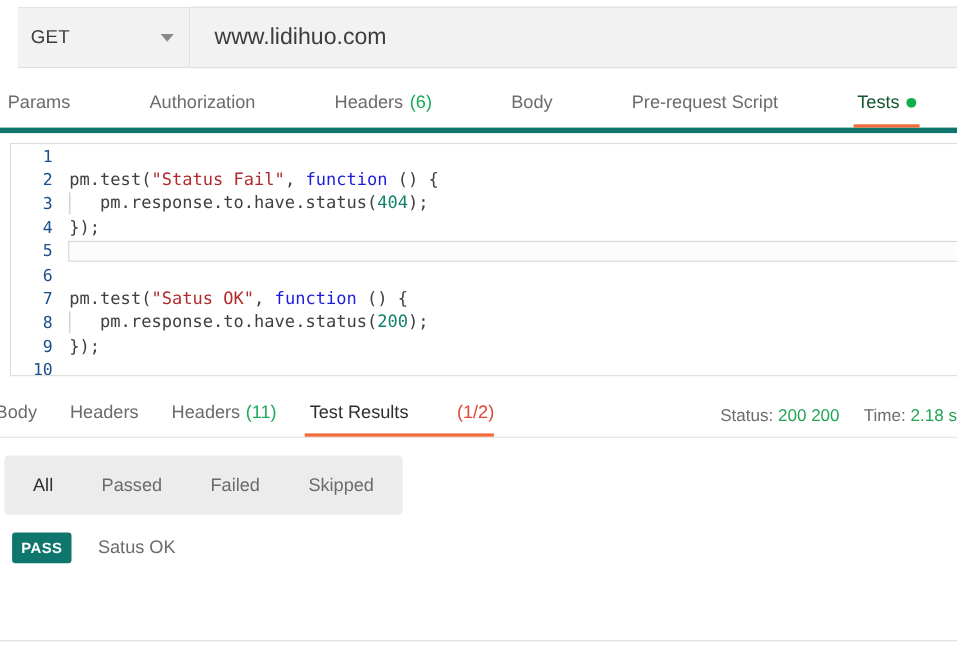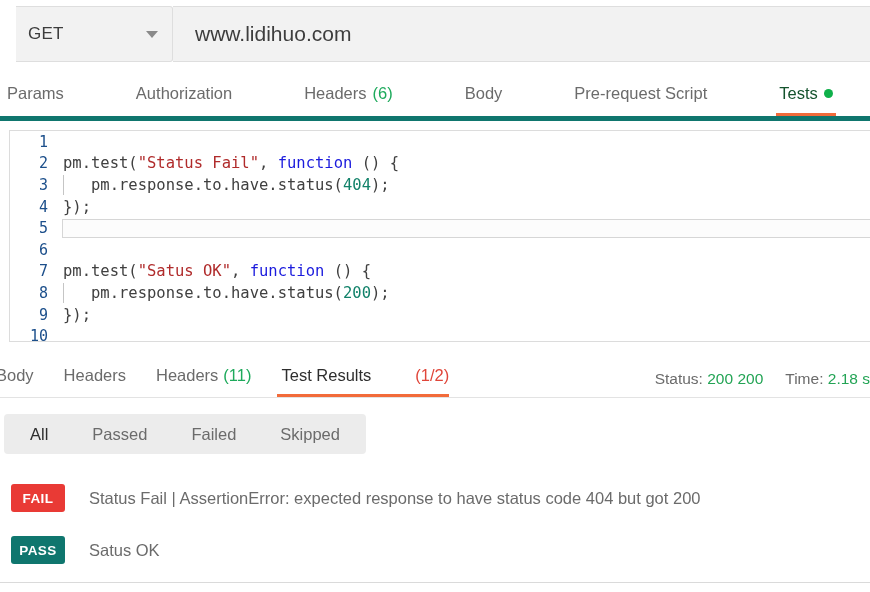--- a/index.html
+++ b/index.html
@@ -226,21 +226,21 @@
     color: #6b6b6b;
     white-space: nowrap;
   }
   .meta-val { color: #23a455; }
 
   
   .filters {
     position: absolute;
     left: 4px;
     top: 414px;
-    height: 40px;
+    height: 54px;
     background: #ececec;
     border-radius: 4px;
     display: flex;
     align-items: center;
     padding: 0 4px;
     box-sizing: border-box;
   }
   .filter-pill {
     padding: 0 22px;
     height: 42px;
@@ -375,23 +375,19 @@
 
   <div class="filters" id="filters">
       <div class="filter-pill active">All</div>
       <div class="filter-pill">Passed</div>
       <div class="filter-pill">Failed</div>
       <div class="filter-pill">Skipped</div>
     </div>
 
   <div class="results" id="results">
       <div class="result-row">
-        <div class="badge badge-fail">FAIL</div>
-        <div class="result-text">Status Fail | AssertionError: expected response to have status code 404 but got 200</div>
-      </div>
-      <div class="result-row">
         <div class="badge badge-pass">PASS</div>
         <div class="result-text">Satus OK</div>
       </div>
     </div>
 
   <div class="bottom-rule"></div>
 </div>
 
 </body></html>

